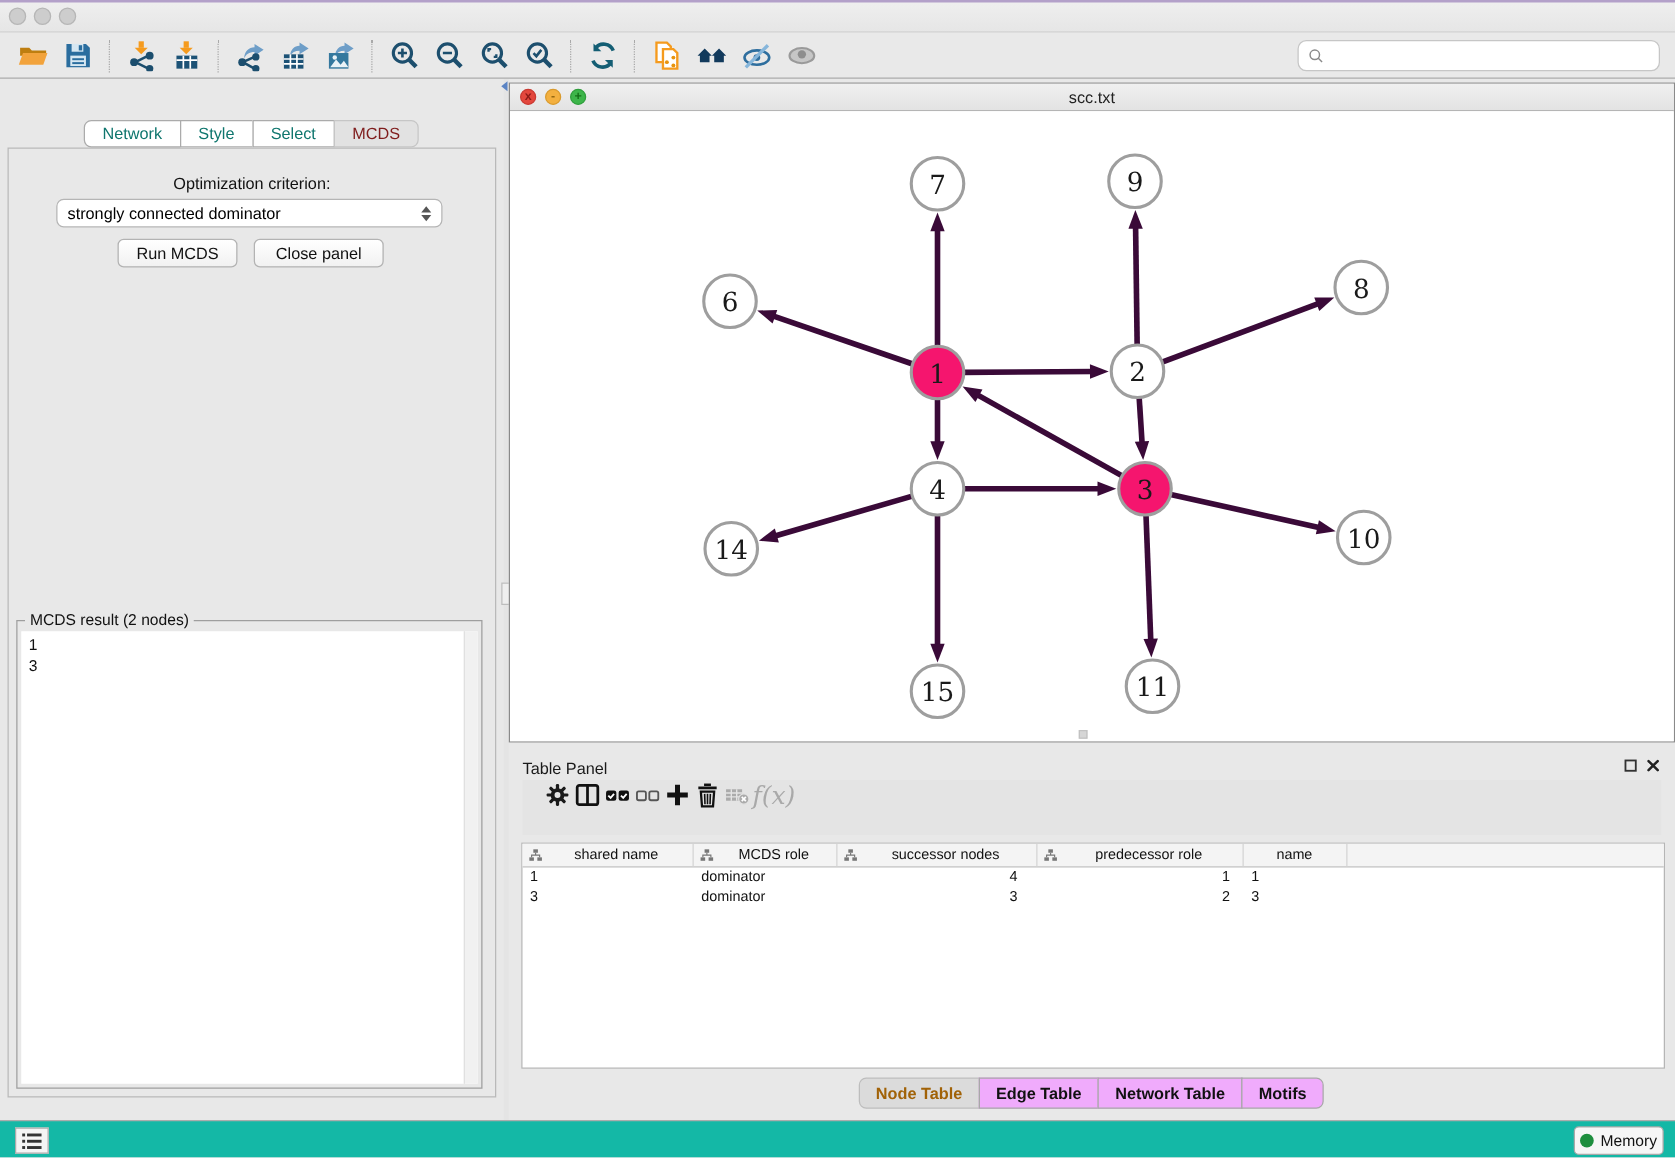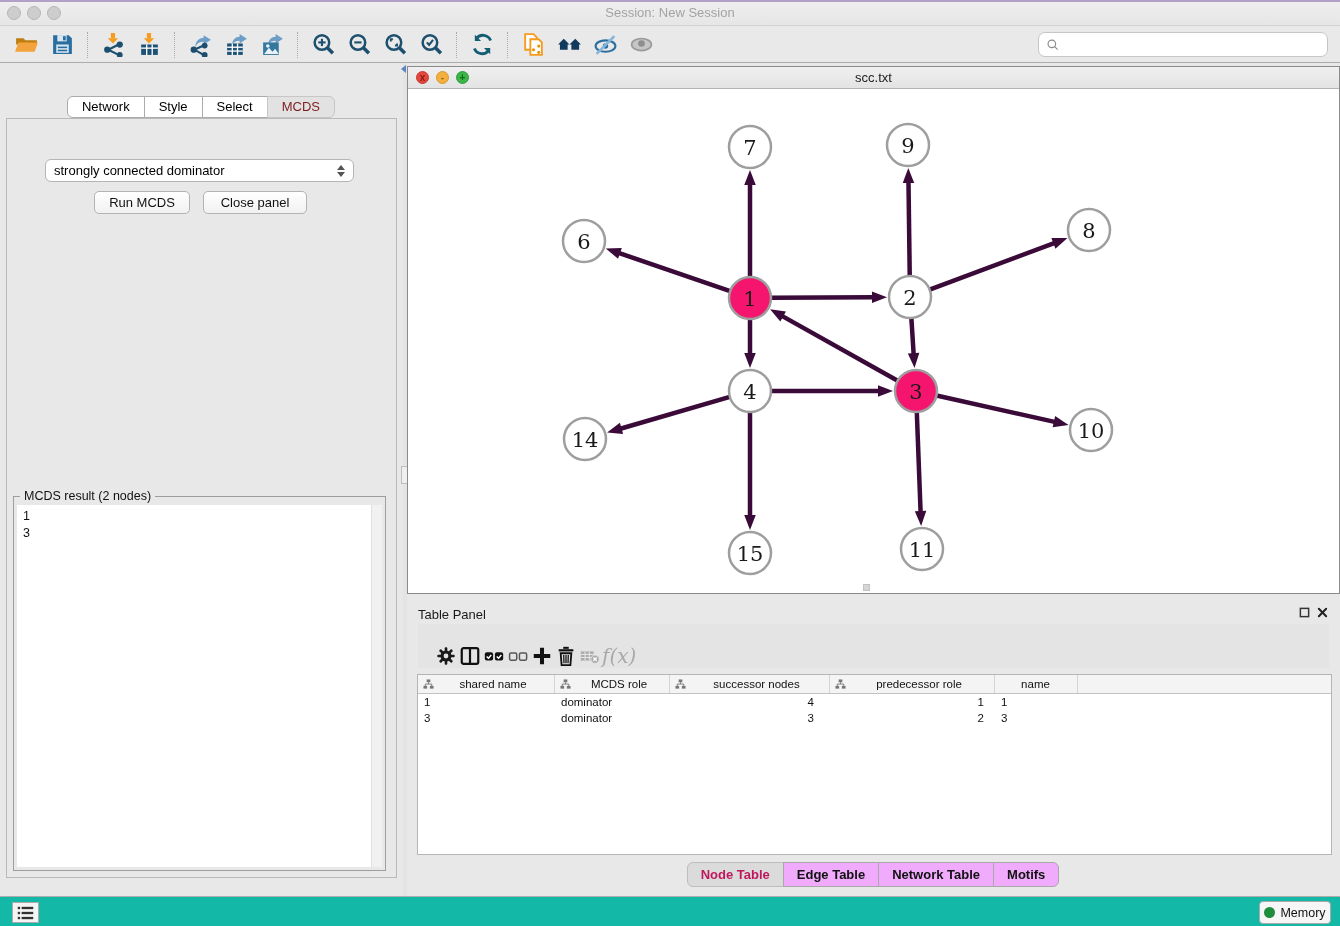--- a/index.html
+++ b/index.html
@@ -26,21 +26,21 @@
   .searchbox input { border:none; outline:none; flex:1; height:20px; font-size:13px; background:transparent;}
 
   
   .control-panel { position:absolute; left:0; top:63px; width:403px; height:833px; background:#E8E8E8; }
   .panel-head { position:absolute; left:0; top:0; width:100%; height:30px; }
   .panel-title { position:absolute; left:10px; top:9px; font-size:13px; color:#1A1A1A; }
   .win-icons { position:absolute; right:12px; top:9px; display:flex; gap:7px; }
   .win-icons svg { width:11px; height:11px; }
   .cp-tabs { position:absolute; left:0; top:33px; width:100%; display:flex; justify-content:center; z-index:3;}
   .cp-tab { height:22px; padding:0 14px; background:#FFF; border:1px solid #ABABAB; margin-left:-1px;
-    font-size:13px; line-height:20px; color:#000000; }
+    font-size:13px; line-height:20px; color:#0f766e; }
   .cp-tab.first { border-radius:6px 0 0 6px; }
   .cp-tab.disabled { background:#E2E2E2; color:#7f1d1d; border-color:#C6C6C6; border-radius:0 6px 6px 0; }
   .cp-body { position:absolute; left:6px; top:55px; width:391px; height:760px;
     border:1px solid #B9B9B9; background:#E8E8E8; }
   .opt-label { position:absolute; left:0; width:100%; top:20px; text-align:center; font-size:13px; color:#111;}
   .combo { position:absolute; left:38px; top:40px; width:309px; height:23px; background:#FFF;
     border:1px solid #B5B5B5; border-radius:6px; display:flex; align-items:center; padding:0 8px; font-size:13px;}
   .combo .combo-value { flex:1; }
   .stepper { display:flex; flex-direction:column; gap:2px; align-items:center;}
   .stepper i { width:0; height:0; border-left:4px solid transparent; border-right:4px solid transparent; display:block;}
@@ -69,57 +69,56 @@
     background:linear-gradient(#F0F0F0,#E3E3E3); border-bottom:1px solid #B5B5B5; }
   .net-title { position:absolute; left:0; right:0; top:3px; text-align:center; font-size:13px; color:#222; }
   .mac-dot { position:absolute; top:4px; width:13px; height:13px; border-radius:50%;
     font-size:10px; font-weight:bold; text-align:center; line-height:12px; }
   .net-canvas { position:absolute; left:0; top:22px; width:931px; height:504px; background:#FFF; overflow:hidden;}
   .resize-dot { position:absolute; left:455px; bottom:2px; width:7px; height:7px; background:#D6D6D6; border:1px solid #C2C2C2;}
 
   
   .table-panel { position:absolute; left:407px; top:600px; width:933px; height:296px; background:#E8E8E8; }
   .tp-toolbar { position:absolute; left:11px; top:24px; width:911px; height:44px; background:#E4E4E4;
-    display:flex; align-items:flex-end; padding-left:16px; }
+    display:flex; align-items:flex-start; padding-left:16px; }
   .tp-toolbar .tico { width:24px; height:24px; display:flex; align-items:center; justify-content:center;}
   .tp-toolbar svg { width:22px; height:22px; }
   .fx { font-family:"DejaVu Serif", serif; font-style:italic; font-size:20px; color:#A9A9A9; }
   .dtable { position:absolute; left:10px; top:74px; width:915px; height:181px; background:#FFF;
     border:1px solid #B5B5B5; }
   .thead { display:flex; height:19px; background:#F4F4F4; border-bottom:1px solid #C3C3C3; }
   .th { display:flex; align-items:center; font-size:11.5px; color:#111; border-right:1px solid #D4D4D4;
     padding-left:5px; gap:4px; }
   .th .th-label { flex:1; text-align:center; padding-right:6px; }
   .trow { display:flex; height:16px; font-size:11.5px; color:#111; align-items:center;}
   .td { padding:0 6px; overflow:hidden; white-space:nowrap; }
   .num-r { text-align:right; }
   .tp-tabs { position:absolute; left:0; top:262px; width:100%; display:flex; justify-content:center; }
   .tp-tab { height:25px; padding:0 13px; background:#f0abfc; border:1px solid #A8A8A8; margin-left:-1px;
     font-size:13px; font-weight:bold; line-height:23px; color:#111; }
-  .tp-tab.selected { background:#DBDBDB; color:#be185d; border-color:#BDBDBD; border-radius:6px 0 0 6px; }
+  .tp-tab.selected { background:#DBDBDB; color:#a16207; border-color:#BDBDBD; border-radius:6px 0 0 6px; }
   .tp-tab.last { border-radius:0 6px 6px 0; }
 
   
   .statusbar { position:absolute; left:0; top:896px; width:1340px; height:30px; background:#14b8a6;
     border-top:1px solid #ACACAC; }
   .sb-left { position:absolute; left:12px; top:5px; width:27px; height:21px; background:#F4F4F4;
     border:1px solid #ABABAB; display:flex; align-items:center; justify-content:center;}
   .memory-btn { position:absolute; right:9px; top:4px; width:72px; height:23px; background:#F6F6F6;
     border:1px solid #A9A9A9; border-radius:4px; display:flex; align-items:center; justify-content:center; gap:5px;
     font-size:12.5px; color:#111; }
   .mem-dot { width:11px; height:11px; border-radius:50%; background:#1E8E3E; }
 </style>
 </head>
 <body>
 
 <div class="titlebar">
   <span class="tl-dot" style="left:7px"></span>
   <span class="tl-dot" style="left:27px"></span>
   <span class="tl-dot" style="left:47px"></span>
-  <div class="title">Session: New Session</div>
 </div>
 <div class="top-accent"></div>
 
 <div class="toolbar">
   <div class="tbtn">
     <svg viewBox="0 0 24 24">
       <path fill="#BE7E10" d="M2 6h7l2 2h11v4H2z"></path>
         <path fill="#F2A33C" d="M1 19l3.2-9H23l-3.2 9z"></path>
       </svg>
   </div>
@@ -275,20 +274,21 @@
 </div>
 
 <div class="control-panel">
   <div class="cp-tabs">
     <div class="cp-tab first">Network</div>
     <div class="cp-tab">Style</div>
     <div class="cp-tab">Select</div>
     <div class="cp-tab disabled">MCDS</div>
   </div>
   <div class="cp-body">
+    <div class="opt-label">Optimization criterion:</div>
     <div class="combo">
       <span class="combo-value">strongly connected dominator</span>
       <span class="stepper">
           <i class="up"></i>
           <i class="dn"></i>
         </span>
     </div>
     <div class="btn" style="left:87px; top:72px; width:96px;">Run MCDS</div>
     <div class="btn" style="left:196px; top:72px; width:104px;">Close panel</div>
     <div class="groupbox">

